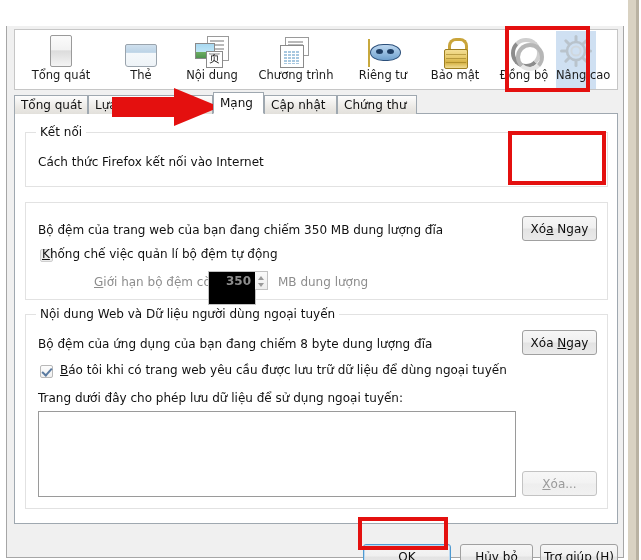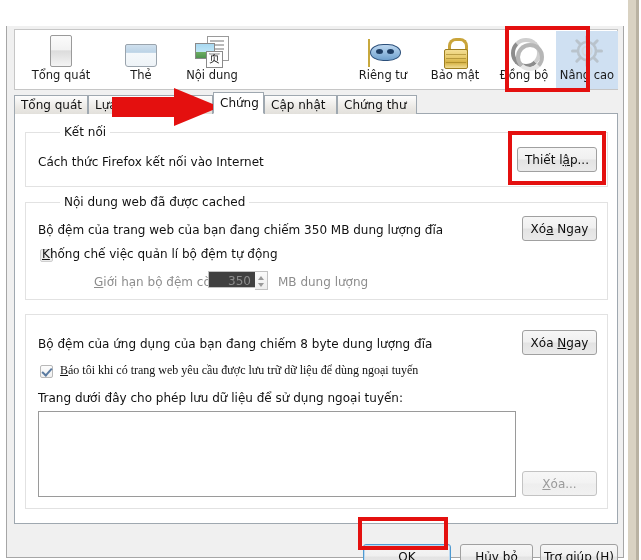--- a/index.html
+++ b/index.html
@@ -83,41 +83,41 @@
   .tab{position:absolute;top:3px;height:19px;border:1px solid #9fa8b0;border-bottom:none;
     background:linear-gradient(180deg,#fdfdfd 0%,#eceae6 60%,#e2e0db 100%);
     font-size:12px;color:#111;line-height:19px;padding:0 6px;box-sizing:border-box;white-space:nowrap;}
   .tab.active{top:0;height:22px;line-height:21px;background:#ffffff;border-bottom:1px solid #ffffff;z-index:3;}
 
   
   .panel{position:absolute;left:6px;top:88px;width:604px;height:410px;background:#ffffff;
     border:1px solid #9fa8b0;border-top:none;box-sizing:border-box;}
 
   .group{position:absolute;border:1px solid #e2e2e2;box-sizing:border-box;background:#fff;}
-  .group-title{position:absolute;top:-8px;left:10px;background:#fff;padding:0 4px;font-size:12px;color:#111;white-space:nowrap;margin-left:24px;}
+  .group-title{position:absolute;top:-8px;left:10px;background:#fff;padding:0 4px;font-size:12px;color:#111;white-space:nowrap;}
 
   .lbl{position:absolute;font-size:12px;color:#111;white-space:nowrap;}
   .lbl.dim{color:#8d8d8d;}
   .u{text-decoration:underline;}
 
   .btn{position:absolute;height:25px;border:1px solid #a0a0a0;border-radius:3px;box-sizing:border-box;
     background:linear-gradient(180deg,#f6f6f6 0%,#f0f0f0 48%,#e3e3e3 52%,#eaeaea 100%);
     font-size:12px;color:#0d0d0d;display:flex;align-items:center;justify-content:center;
     font-family:"DejaVu Sans","Liberation Sans",sans-serif;cursor:default;white-space:nowrap;}
   .btn.disabled{color:#9a9a9a;border-color:#c3c3c3;
     background:linear-gradient(180deg,#f7f7f7 0%,#f2f2f2 48%,#eeeeee 52%,#f1f1f1 100%);}
   .btn.default{border:1px solid #4f9ad1;box-shadow:0 0 0 1px #bcd9f0 inset;}
 
   .cb{position:absolute;width:13px;height:13px;border:1px solid #b8b8b8;border-radius:2px;box-sizing:border-box;
     background:linear-gradient(180deg,#fcfcfc 0%,#f0f0f0 100%);}
   .cb.off{background:#ececec;border-color:#cfcfcf;}
   .cb.on::after{content:"";position:absolute;left:3px;top:0px;width:4px;height:8px;
     border:solid #5a7aa0;border-width:0 2px 2px 0;transform:rotate(42deg);}
 
-  .spin{position:absolute;width:48px;height:17px;border:1px solid #c2c2c2;background:#404040;box-sizing:border-box;}
+  .spin{position:absolute;width:48px;height:34px;border:1px solid #c2c2c2;background:#000000;box-sizing:border-box;font-weight:bold;}
   .spin .v{position:absolute;right:4px;top:2px;font-size:12px;color:#8d8d8d;}
   .spinbtns{position:absolute;width:13px;height:19px;border:1px solid #c2c2c2;border-left:none;box-sizing:border-box;
     background:linear-gradient(180deg,#fafafa,#ededed);}
   .spinbtns .ar{position:absolute;left:3px;width:0;height:0;border-left:3.5px solid transparent;border-right:3.5px solid transparent;}
   .spinbtns .up{top:4px;border-bottom:4px solid #9a9a9a;}
   .spinbtns .dn{top:11px;border-top:4px solid #9a9a9a;}
 
   .listbox{position:absolute;border:1px solid #9a9a9a;background:#fff;box-sizing:border-box;}
 
   
@@ -168,20 +168,36 @@
                     <i style="top:11px;width:14px;"></i>
                     <i style="top:15px;width:10px;"></i>
                   </div>
                 <div class="img"></div>
                 <div class="cj">页</div>
               </div>
             </div>
             <div class="tl">Nội dung</div>
           </div>
 
+          <div class="tool" style="left:233px;width:96px;">
+            <div class="glyph">
+              <div class="ic-apps">
+                <div class="b1">
+                    <i style="top:3px;width:15px;"></i>
+                    <i style="top:6px;width:15px;"></i>
+                    <i style="top:9px;width:15px;"></i>
+                    <i style="top:12px;width:11px;"></i>
+                  </div>
+                <div class="b2">
+                    <div class="grid"></div>
+                  </div>
+              </div>
+            </div>
+            <div class="tl">Chương trình</div>
+          </div>
 
           <div class="tool" style="left:404px;width:72px;">
             <div class="glyph">
               <div class="ic-lock">
                   <div class="sh"></div>
                   <div class="bd">
                     <i style="top:4px;"></i>
                     <i style="top:8px;"></i>
                     <i style="top:12px;"></i>
                   </div>
@@ -206,21 +222,21 @@
           <div class="tool" style="left:472px;width:74px;">
             <div class="glyph">
               <div class="ic-sync">
                   <div class="ring"></div>
                   <div class="ring2"></div>
                 </div>
             </div>
             <div class="tl">Đồng bộ</div>
           </div>
 
-          <div class="tool selected" style="left:541px;width:62px;">
+          <div class="tool selected" style="left:541px;width:40px;">
             <div class="glyph">
               <svg width="32" height="32" viewBox="0 0 32 32" aria-hidden="true">
                 <g fill="none" stroke="#b9c3cc" stroke-width="2.6">
                   <circle cx="16" cy="16" r="9"></circle>
                 </g>
                 <g stroke="#b9c3cc" stroke-width="3" stroke-linecap="round">
                   <line x1="16" y1="1.5" x2="16" y2="6"></line>
                   <line x1="16" y1="26" x2="16" y2="30.5"></line>
                   <line x1="1.5" y1="16" x2="6" y2="16"></line>
                   <line x1="26" y1="16" x2="30.5" y2="16"></line>
@@ -233,61 +249,58 @@
               </svg>
             </div>
             <div class="tl">Nâng cao</div>
           </div>
         </div>
 
         <div class="tabstrip">
           <div class="baseline"></div>
           <div class="tab" style="left:0px;width:74px;">Tổng quát</div>
           <div class="tab" style="left:74px;width:125px;">Lựa chọn dữ liệu</div>
-          <div class="tab active" style="left:199px;width:51px;">Chứng</div>
+          <div class="tab active" style="left:199px;width:51px;">Mạng</div>
           <div class="tab" style="left:250px;width:73px;">Cập nhật</div>
           <div class="tab" style="left:323px;width:80px;">Chứng thư</div>
         </div>
 
         <div class="panel">
 
           <div class="group" style="left:10px;top:18px;width:583px;height:55px;">
             <div class="group-title">Kết nối</div>
             <div class="lbl" style="left:12px;top:22px;">Cách thức Firefox kết nối vào Internet</div>
-            <div class="btn" style="right:10px;top:14px;width:80px;">
-              <span>Thiết l<span class="u">ậ</span>p...</span>
-            </div>
           </div>
 
           <div class="group" style="left:10px;top:88px;width:583px;height:98px;">
-            <div class="group-title">Nội dung web đã được cached</div>
             <div class="lbl" style="left:12px;top:20px;">Bộ đệm của trang web của bạn đang chiếm 350 MB dung lượng đĩa</div>
             <div class="btn" style="right:10px;top:13px;width:75px;">
               <span>Xó<span class="u">a</span> Ngay</span>
             </div>
             <div class="cb off" style="left:14px;top:46px;"></div>
             <div class="lbl" style="left:16px;top:44px;"><span class="u">K</span>hống chế việc quản lí bộ đệm tự động</div>
             <div class="lbl dim" style="left:68px;top:72px;"><span class="u">G</span>iới hạn bộ đệm còn</div>
             <div class="spin" style="left:182px;top:68px;">
               <span class="v">350</span>
             </div>
             <div class="spinbtns" style="left:229px;top:68px;">
               <div class="ar up"></div>
               <div class="ar dn"></div>
             </div>
             <div class="lbl dim" style="left:252px;top:72px;">MB dung lượng</div>
           </div>
 
           <div class="group" style="left:10px;top:200px;width:583px;height:195px;">
+            <div class="group-title">Nội dung Web và Dữ liệu người dùng ngoại tuyến</div>
             <div class="lbl" style="left:12px;top:22px;">Bộ đệm của ứng dụng của bạn đang chiếm 8 byte dung lượng đĩa</div>
             <div class="btn" style="right:10px;top:15px;width:75px;">
               <span>Xóa <span class="u">N</span>gay</span>
             </div>
             <div class="cb on" style="left:14px;top:50px;"></div>
-            <div class="lbl" style="left:34px;top:48px;font-family:Liberation Serif, serif;"><span class="u">B</span>áo tôi khi có trang web yêu cầu được lưu trữ dữ liệu để dùng ngoại tuyến</div>
+            <div class="lbl" style="left:34px;top:48px;"><span class="u">B</span>áo tôi khi có trang web yêu cầu được lưu trữ dữ liệu để dùng ngoại tuyến</div>
             <div class="lbl" style="left:12px;top:76px;">Trang dưới đây cho phép lưu dữ liệu để sử dụng ngoại tuyến:</div>
             <div class="listbox" style="left:12px;top:96px;width:478px;height:86px;"></div>
             <div class="btn disabled" style="right:10px;top:156px;width:75px;">
               <span><span class="u">X</span>óa...</span>
             </div>
           </div>
 
         </div>
 
         <div class="btn default footer-btn" style="left:355px;top:518px;width:88px;">OK</div>

